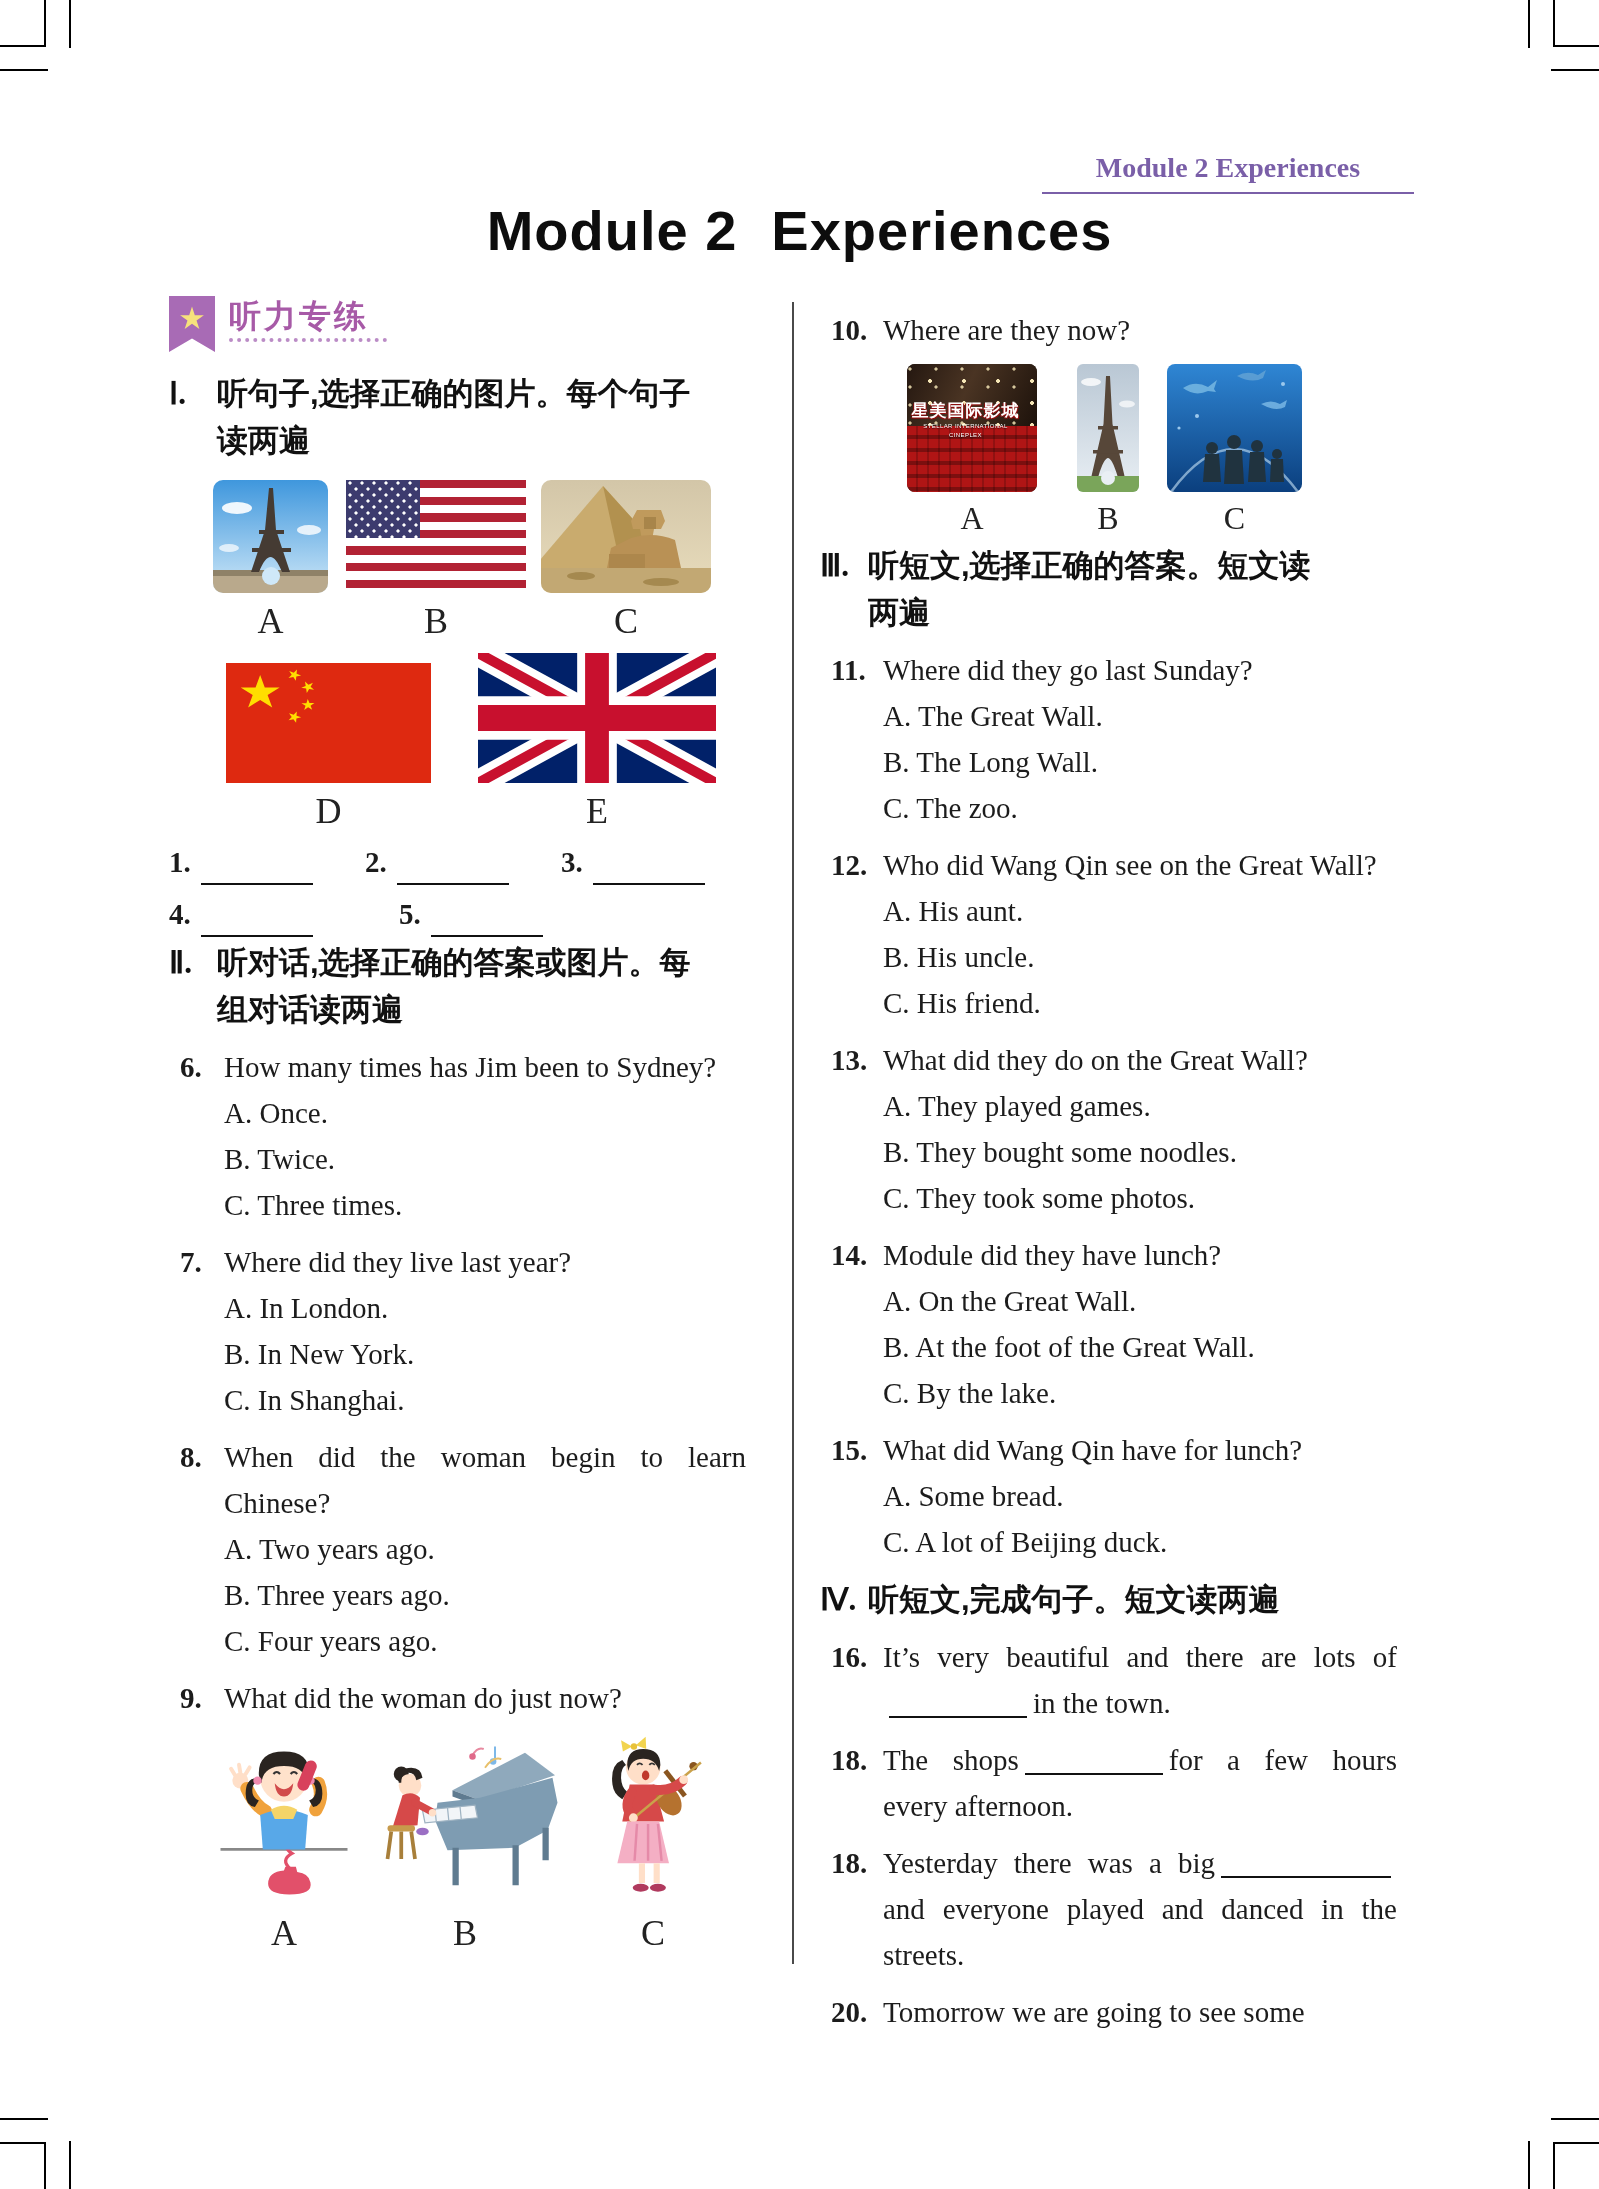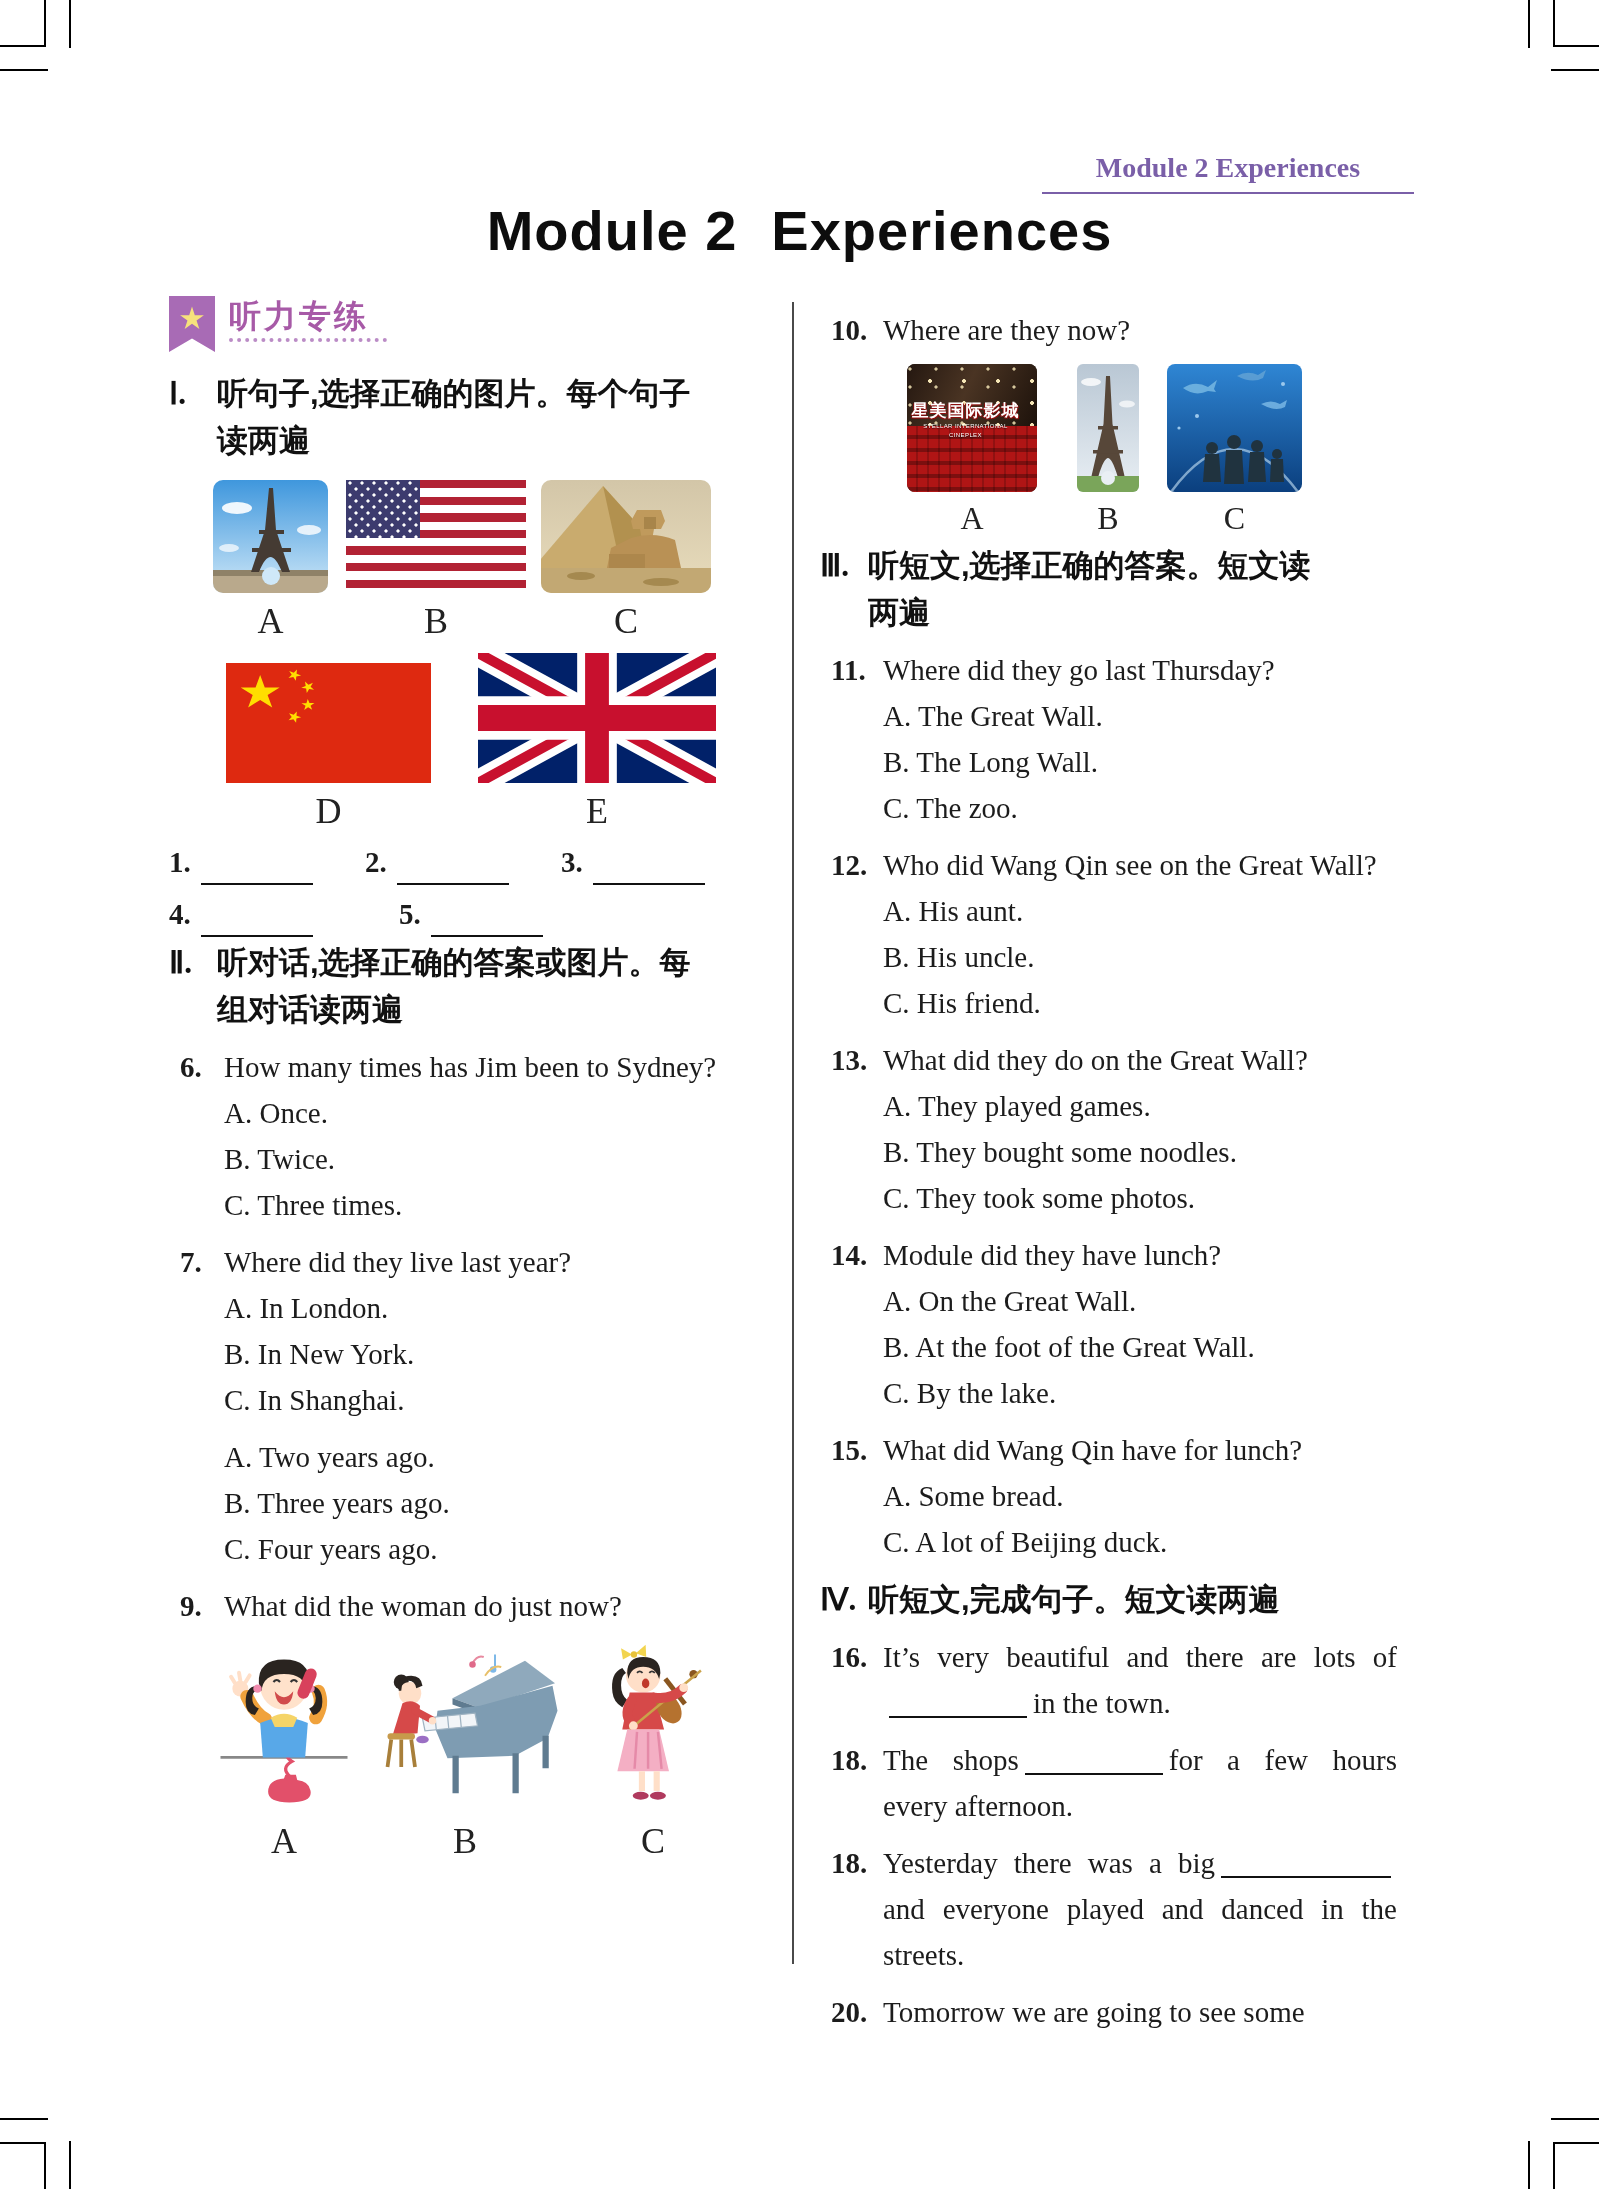--- a/index.html
+++ b/index.html
@@ -326,20 +326,21 @@
     </div>
 
     <div class="q">
       <p class="qline"><b class="qn">7.</b><span>Where did they live last year?</span></p>
       <div class="opt">A. In London.</div>
       <div class="opt">B. In New York.</div>
       <div class="opt">C. In Shanghai.</div>
     </div>
 
     <div class="q">
+      <p class="qline"><b class="qn">8.</b><span>When did the woman begin to learn Chinese?</span></p>
       <div class="opt">A. Two years ago.</div>
       <div class="opt">B. Three years ago.</div>
       <div class="opt">C. Four years ago.</div>
     </div>
 
     <div class="q">
       <p class="qline"><b class="qn">9.</b><span>What did the woman do just now?</span></p>
     </div>
 
     <div class="figrow figrow-q9">
@@ -496,21 +497,21 @@
             </g>
           </svg>
         </div>
         <figcaption class="figlab">C</figcaption>
       </figure>
     </div>
 
     <p class="sec-h"><b class="sec-m">Ⅲ.</b><span>听短文,选择正确的答案。短文读</span><br><span>两遍</span></p>
 
     <div class="q">
-      <p class="qline"><b class="qn">11.</b><span>Where did they go last Thursday?</span></p>
+      <p class="qline"><b class="qn">11.</b><span>Where did they go last Sunday?</span></p>
       <div class="opt">A. The Great Wall.</div>
       <div class="opt">B. The Long Wall.</div>
       <div class="opt">C. The zoo.</div>
     </div>
 
     <div class="q">
       <p class="qline"><b class="qn">12.</b><span>Who did Wang Qin see on the Great Wall?</span></p>
       <div class="opt">A. His aunt.</div>
       <div class="opt">B. His uncle.</div>
       <div class="opt">C. His friend.</div>

